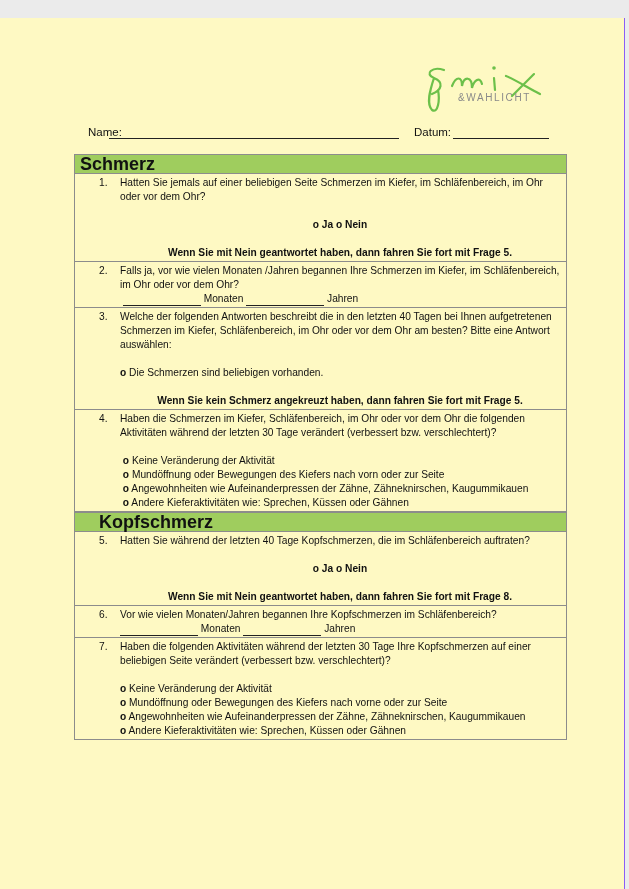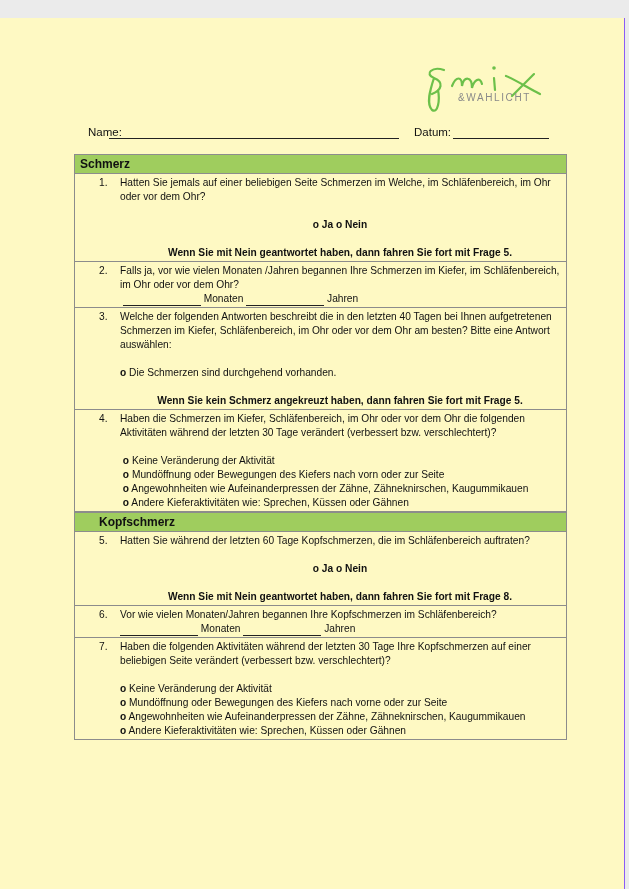--- a/index.html
+++ b/index.html
@@ -33,21 +33,21 @@
   .name-wrap { position: absolute; left: 33px; top: 0; }
   .date-wrap { position: absolute; left: 377px; top: 0; }
 
   .form {
     position: absolute; left: 74px; top: 136px; width: 491px;
     border: 1px solid #8c8c8c;
     font-size: 10.2px; line-height: 14px;
   }
   .section-head {
     background: #9fcd5e;
-    font-weight: bold; font-size: 12px;
+    font-weight: bold; font-size: 18px;
     padding: 2px 5px 1px 5px;
     border-bottom: 1px solid #8c8c8c;
     height: 15px; line-height: 15px;
   }
   .q {
     position: relative;
     padding: 2px 6px 1px 45px;
     border-bottom: 1px solid #8c8c8c;
   }
   .q:last-child { border-bottom: none; }
@@ -78,21 +78,21 @@
     <span class="date-label">Datum:</span>
     <span class="date-wrap"><span class="blank date-blank"></span></span>
   </div>
 
   <div class="form">
 
     <div class="section-head">Schmerz</div>
 
     <div class="q">
       <span class="q-num">1.</span>
-      <div>Hatten Sie jemals auf einer beliebigen Seite Schmerzen im Welche, im Schläfenbereich, im Ohr oder vor dem Ohr?</div>
+      <div>Hatten Sie jemals auf einer beliebigen Seite Schmerzen im Kiefer, im Schläfenbereich, im Ohr oder vor dem Ohr?</div>
       <div class="gap"></div>
       <div class="bold">o Ja o Nein</div>
       <div class="gap"></div>
       <div class="bold">Wenn Sie mit Nein geantwortet haben, dann fahren Sie fort mit Frage 5.</div>
     </div>
 
     <div class="q">
       <span class="q-num">2.</span>
       <div>Falls ja, vor wie vielen Monaten /Jahren begannen Ihre Schmerzen im Kiefer, im Schläfenbereich, im Ohr oder vor dem Ohr?</div>
       <div>
@@ -100,40 +100,40 @@
         <span>Monaten</span>
         <span class="blankline"></span>
         <span>Jahren</span>
       </div>
     </div>
 
     <div class="q">
       <span class="q-num">3.</span>
       <div>Welche der folgenden Antworten beschreibt die in den letzten 40 Tagen bei Ihnen aufgetretenen Schmerzen im Kiefer, Schläfenbereich, im Ohr oder vor dem Ohr am besten? Bitte eine Antwort auswählen:</div>
       <div class="gap"></div>
-      <span class="opt"><span class="o">o</span> <span>Die Schmerzen sind durchgehend vorhanden.</span></span>
+      <span class="opt"><span class="o">o</span> <span>Die Schmerzen sind beliebigen vorhanden.</span></span>
       <div class="gap"></div>
       <div class="bold">Wenn Sie kein Schmerz angekreuzt haben, dann fahren Sie fort mit Frage 5.</div>
     </div>
 
     <div class="q">
       <span class="q-num">4.</span>
       <div>Haben die Schmerzen im Kiefer, Schläfenbereich, im Ohr oder vor dem Ohr die folgenden Aktivitäten während der letzten 30 Tage verändert (verbessert bzw. verschlechtert)?</div>
       <div class="gap"></div>
       <span class="opt">&nbsp;<span class="o">o</span> <span>Keine Veränderung der Aktivität</span></span>
       <span class="opt">&nbsp;<span class="o">o</span> <span>Mundöffnung oder Bewegungen des Kiefers nach vorn oder zur Seite</span></span>
       <span class="opt">&nbsp;<span class="o">o</span> <span>Angewohnheiten wie Aufeinanderpressen der Zähne, Zähneknirschen, Kaugummikauen</span></span>
       <span class="opt">&nbsp;<span class="o">o</span> <span>Andere Kieferaktivitäten wie: Sprechen, Küssen oder Gähnen</span></span>
     </div>
 
     <div class="section-head" style="border-top:1px solid #8c8c8c;padding-left:24px;">Kopfschmerz</div>
 
     <div class="q">
       <span class="q-num">5.</span>
-      <div>Hatten Sie während der letzten 60 Tage Kopfschmerzen, die im Schläfenbereich auftraten?</div>
+      <div>Hatten Sie während der letzten 40 Tage Kopfschmerzen, die im Schläfenbereich auftraten?</div>
       <div class="gap"></div>
       <div class="bold">o Ja o Nein</div>
       <div class="gap"></div>
       <div class="bold">Wenn Sie mit Nein geantwortet haben, dann fahren Sie fort mit Frage 8.</div>
     </div>
 
     <div class="q">
       <span class="q-num">6.</span>
       <div>Vor wie vielen Monaten/Jahren begannen Ihre Kopfschmerzen im Schläfenbereich?</div>
       <div>

